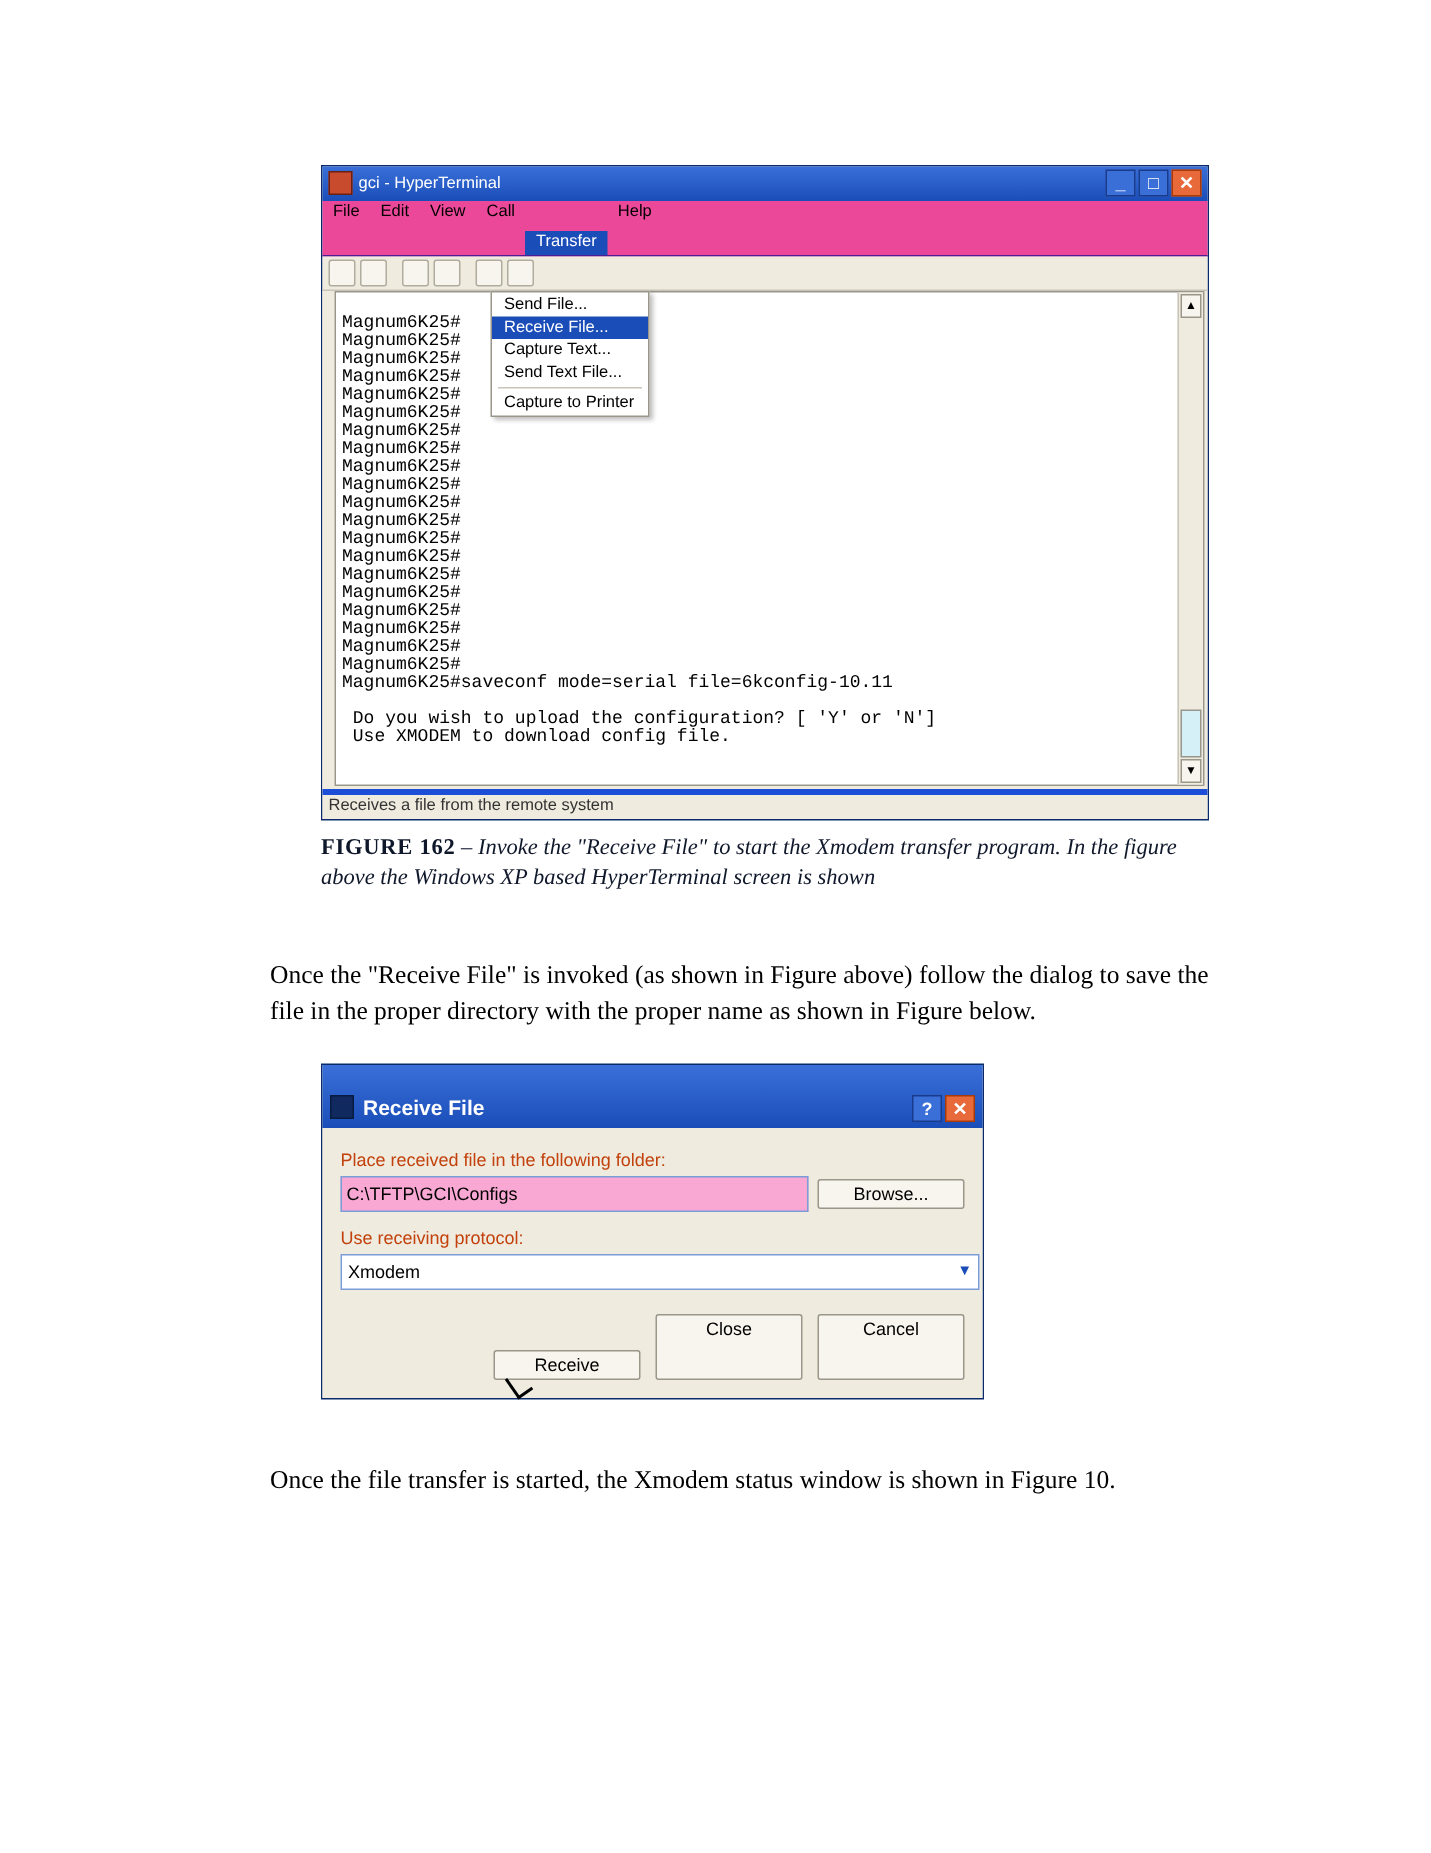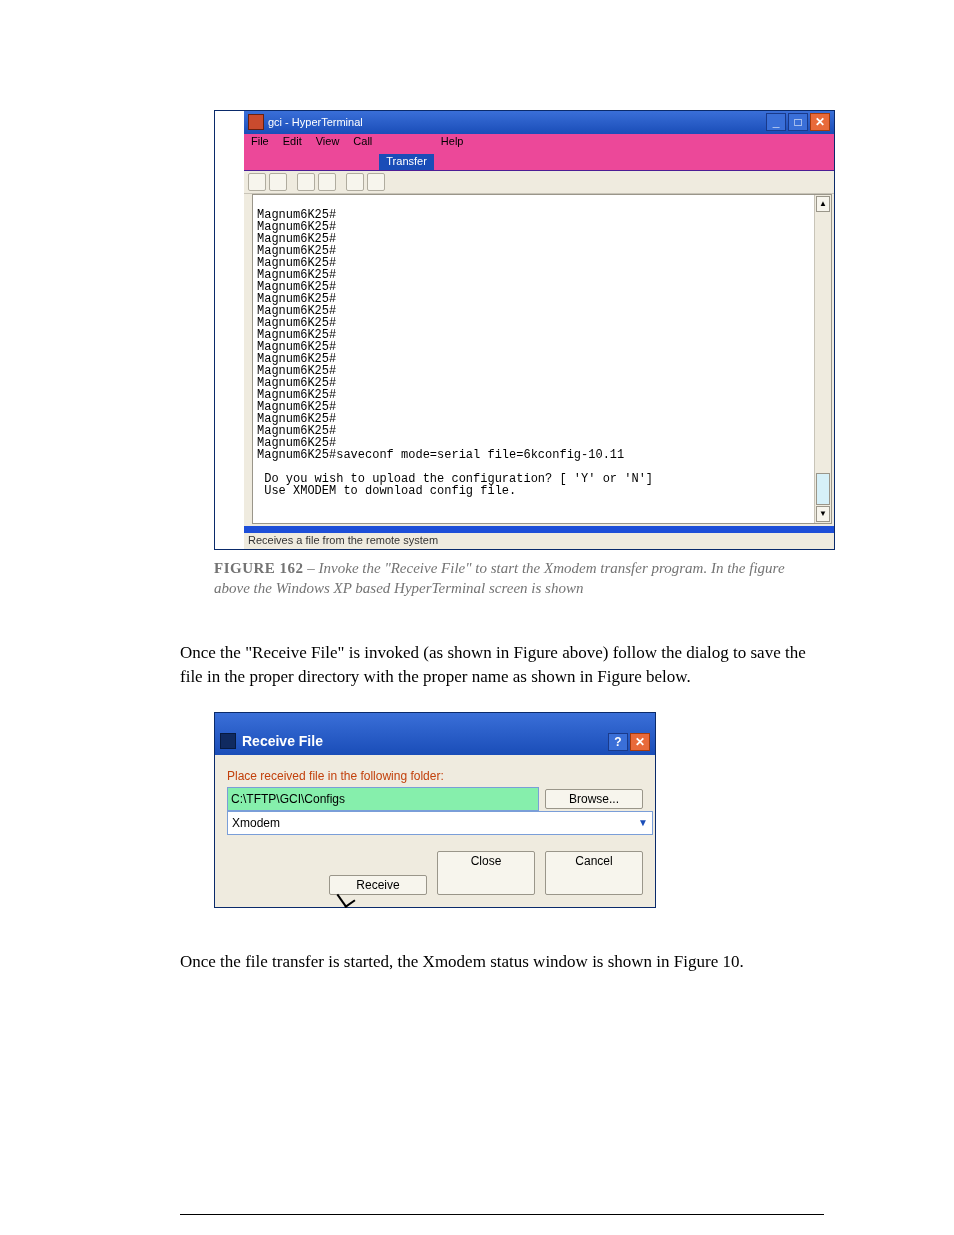--- a/index.html
+++ b/index.html
@@ -1,18 +1,18 @@
 <!DOCTYPE html>
 <html><head>
 <meta charset="utf-8">
 <style>
   html,body{margin:0;padding:0;background:#fff;font-family:Georgia,"Times New Roman",serif;color:#000;}
   .page{width:954px;margin:0 auto;padding:110px 130px 60px 180px;box-sizing:border-box;}
   
-  .ht-window{border:1px solid #0a2a6a;width:590px;font-family:Tahoma,Arial,sans-serif;font-size:11px;line-height:1;padding-left:29px;}
+  .ht-window{border:1px solid #0a2a6a;width:590px;font-family:Tahoma,Arial,sans-serif;font-size:11px;line-height:1;}
   .ht-title{background:linear-gradient(#3a6fd8,#1a4db8);color:#fff;display:flex;align-items:center;padding:2px 4px 3px 4px;}
   .ht-title .app-icon{width:14px;height:14px;background:#c94b2e;border:1px solid #6a2010;margin-right:4px;}
   .ht-title .spacer{flex:1;}
   .win-btn{width:18px;height:16px;margin-left:2px;display:flex;align-items:center;justify-content:center;font-weight:bold;font-size:12px;}
   .win-min{background:#3a6fd8;border:1px solid #1a3a8a;color:#fff;}
   .win-max{background:#3a6fd8;border:1px solid #1a3a8a;color:#fff;}
   .win-close{background:#e86a3a;border:1px solid #a83a0a;color:#fff;}
   .win-help{background:#3a6fd8;border:1px solid #1a3a8a;color:#fff;}
   .ht-menubar{background:#ec4899;display:flex;border-bottom:1px solid #4c1d95;}
   .ht-menubar .menu{padding:2px 7px 3px 7px;color:#000;}
@@ -23,35 +23,35 @@
   .ht-dropdown{background:#fff;border:1px solid #9a968a;box-shadow:2px 2px 3px rgba(0,0,0,.25);margin:1px 0 0 0;min-width:104px;padding:1px 0;}
   .dd-item{padding:2px 8px;color:#000;white-space:nowrap;}
   .dd-item.on{background:#1a4db8;color:#fff;}
   .dd-sep{border-top:1px solid #c8c4b8;margin:2px 4px;}
   .ht-term-wrap{flex:1;display:flex;flex-direction:column;min-width:0;}
   .ht-term-outer{background:#fff;border:1px solid #9a968a;margin:0 2px 2px 2px;display:flex;}
   .ht-term{flex:1;padding:2px 4px;font-family:"Courier New",monospace;font-size:12px;line-height:12px;color:#000;white-space:pre;min-height:300px;}
   .vscroll{width:16px;background:#efebdf;border-left:1px solid #c8c4b8;display:flex;flex-direction:column;}
   .vs-btn{height:14px;border:1px solid #9a968a;background:#f7f5ed;margin:1px;display:flex;align-items:center;justify-content:center;font-size:8px;}
   .vs-thumb{height:30px;border:1px solid #9a968a;background:#d6f0f8;margin:0 1px;}
-  .ht-status{background:#efebdf;border-top:7px solid #1d4ed8;padding:2px 4px 3px 4px;color:#333;}
+  .ht-status{background:#efebdf;border-top:4px solid #1d4ed8;padding:2px 4px 3px 4px;color:#333;}
   
-  .caption{font-family:Georgia,serif;font-size:15px;margin:8px 0 0 34px;line-height:1.35;color:#737373;}
+  .caption{font-family:Georgia,serif;font-size:15px;margin:8px 0 0 34px;line-height:1.35;color:#0f172a;}
   .caption .lead{font-variant:small-caps;font-weight:bold;letter-spacing:.5px;font-style:normal;}
   .caption .rest{font-style:italic;}
   .para{font-family:Georgia,serif;font-size:17px;line-height:1.45;margin:42px 0 0 0;}
   
   .rf-window{border:1px solid #0a2a6a;width:440px;font-family:Tahoma,Arial,sans-serif;font-size:12px;margin:22px 0 0 34px;}
   .rf-title{background:linear-gradient(#3a6fd8,#1a4db8);color:#fff;display:flex;align-items:flex-start;padding:20px 5px 4px 5px;font-weight:bold;font-size:14px;}
   .rf-title .rf-icon{width:14px;height:14px;background:#102a60;border:1px solid #071a40;margin-right:6px;}
   .rf-title .spacer{flex:1;}
   .rf-body{background:#efebdf;padding:10px 12px 12px 12px;}
   .rf-row{display:flex;align-items:center;gap:6px;}
   .rf-text{margin:4px 0 4px 0;color:#c2410c;}
-  .rf-input{flex:1;border:1px solid #7a9ed8;background:#86efac;padding:2px 3px;height:18px;font-family:Tahoma,Arial,sans-serif;font-size:12px;}
+  .rf-input{flex:1;border:1px solid #7a9ed8;background:#f9a8d4;padding:2px 3px;height:18px;font-family:Tahoma,Arial,sans-serif;font-size:12px;}
   .rf-select{width:100%;border:1px solid #7a9ed8;background:#fff;height:22px;display:flex;align-items:center;padding:0 4px;justify-content:space-between;color:#000;gap:44px;}
   .rf-select .chev{color:#1a4db8;font-size:10px;}
   .rf-btn{border:1px solid #9a968a;background:#f7f5ed;padding:2px 12px;border-radius:2px;min-width:72px;text-align:center;color:#000;}
   .rf-buttons{display:flex;justify-content:flex-end;gap:10px;margin-top:16px;}
   .cursor{position:relative;margin-top:24px;}
   .cursor::after{content:"";position:absolute;left:10px;top:14px;width:10px;height:14px;border-left:2px solid #000;border-bottom:2px solid #000;transform:rotate(-35deg);}
   .hr{border:0;border-top:1px solid #000;margin:240px 0 0 0;}
 </style>
 </head>
 <body>
@@ -87,20 +87,28 @@
       <span class="tb-btn"></span>
       <span class="tb-btn"></span>
     </div>
 
     <div class="ht-body">
 
       <div style="width:6px;background:#efebdf;"></div>
 
       <div class="ht-term-wrap" style="position:relative;">
 
+        <div class="ht-dropdown" style="position:absolute;left:106px;top:-1px;z-index:5;">
+          <div class="dd-item">Send File...</div>
+          <div class="dd-item on">Receive File...</div>
+          <div class="dd-item">Capture Text...</div>
+          <div class="dd-item">Send Text File...</div>
+          <div class="dd-sep"></div>
+          <div class="dd-item">Capture to Printer</div>
+        </div>
 
         <div class="ht-term-outer">
           <pre class="ht-term" id="ht-term">Magnum6K25#
 Magnum6K25#
 Magnum6K25#
 Magnum6K25#
 Magnum6K25#
 Magnum6K25#
 Magnum6K25#
 Magnum6K25#
@@ -147,20 +155,21 @@
       <span class="spacer"></span>
       <span class="win-btn win-help">?</span>
       <span class="win-btn win-close">✕</span>
     </div>
     <div class="rf-body">
       <div class="rf-text">Place received file in the following folder:</div>
       <div class="rf-row">
         <input class="rf-input" value="C:\TFTP\GCI\Configs" style="">
         <span class="rf-btn">Browse...</span>
       </div>
+      <div class="rf-text" style="margin-top:10px;">Use receiving protocol:</div>
       <div class="rf-select">
         <span>Xmodem</span>
         <span class="chev">▼</span>
       </div>
       <div class="rf-buttons">
         <span class="rf-btn cursor">Receive</span>
         <span class="rf-btn">Close</span>
         <span class="rf-btn">Cancel</span>
       </div>
     </div>

